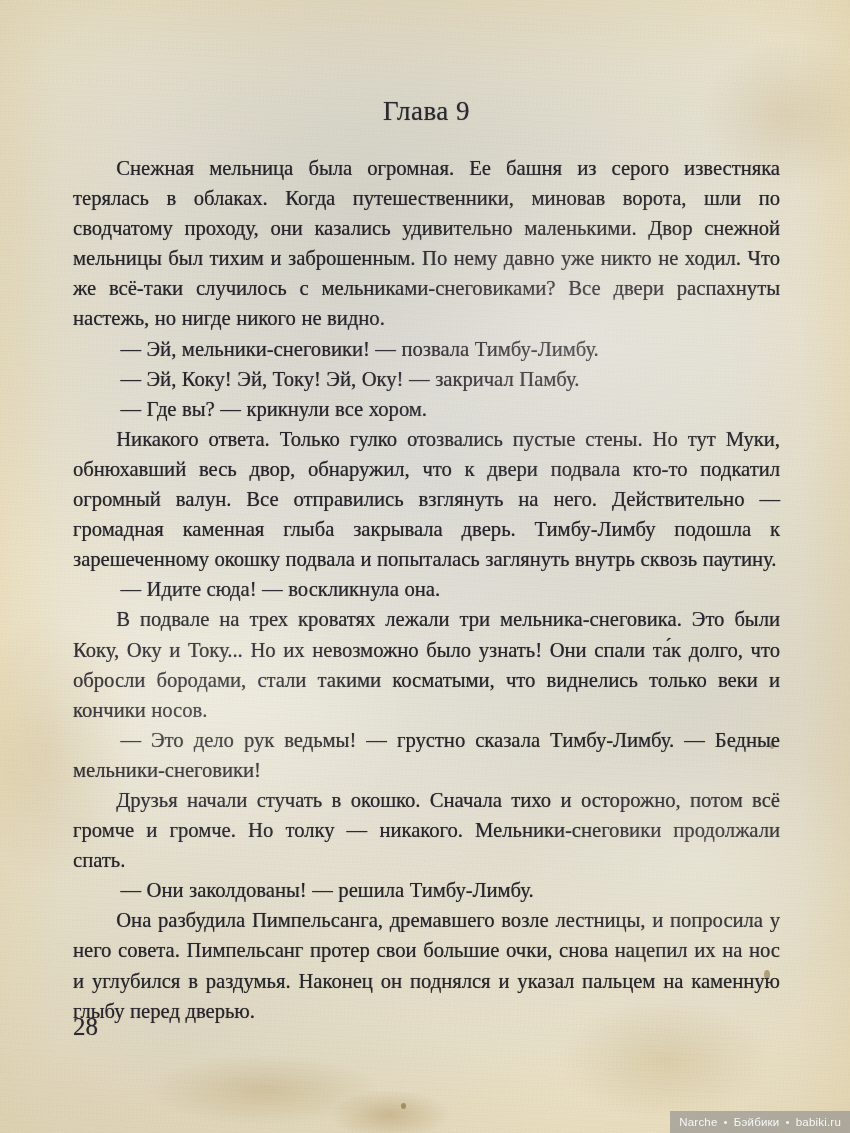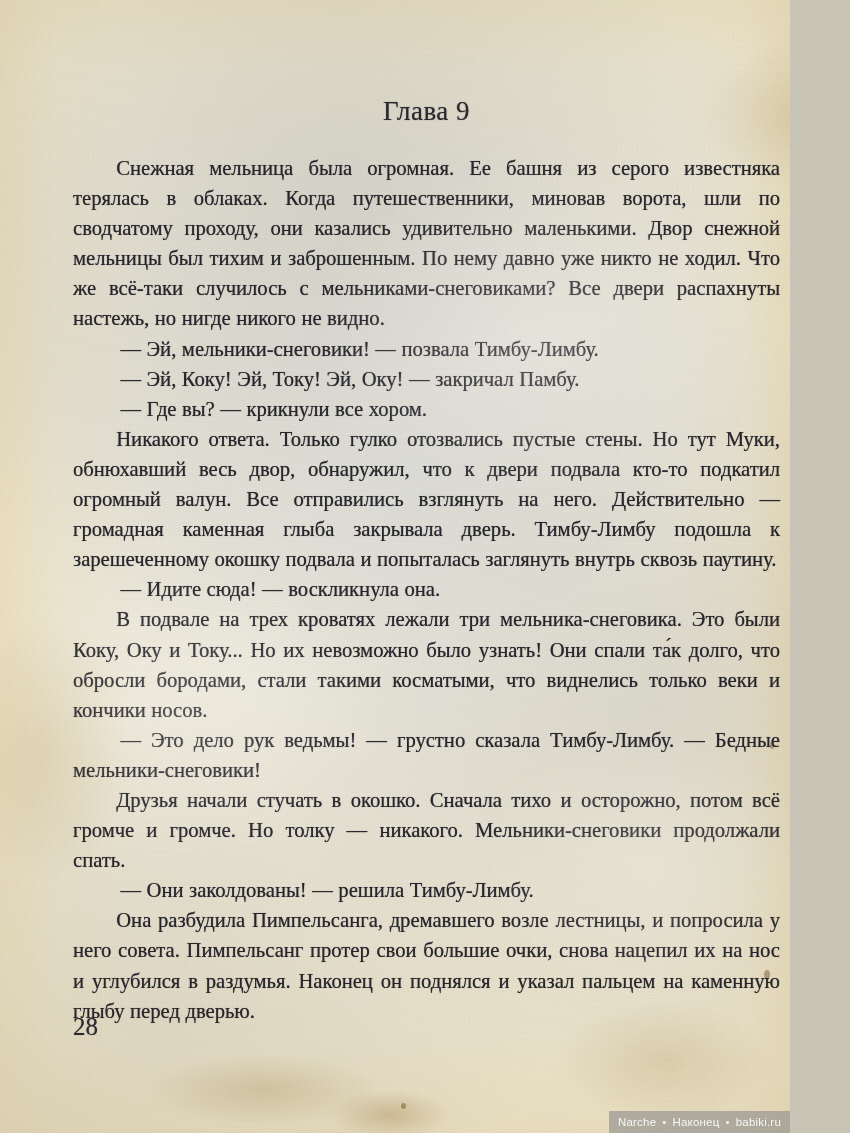--- a/index.html
+++ b/index.html
@@ -3,21 +3,21 @@
 <meta charset="utf-8">
 <title>Глава 9</title>
 <style>
   html, body {
     margin: 0;
     padding: 0;
     background: #c9c5b6;
   }
   #page {
     position: relative;
-    width: 790px;
+    width: 850px;
     height: 1133px;
     overflow: hidden;
     background: #efe9d5;
     font-family: "Liberation Serif", "DejaVu Serif", serif;
     color: #25242a;
     -webkit-font-smoothing: antialiased;
   }
 
   
   .paper-base {
@@ -206,18 +206,18 @@
   </div>
 
   <div class="page-number">28</div>
 
   <div class="ink-mottle"></div>
   <div class="vignette"></div>
 
   <div class="watermark">
     <span>Narche</span>
     <span class="sep">•</span>
-    <span>Наконец</span>
+    <span>Бэйбики</span>
     <span class="sep">•</span>
     <span>babiki.ru</span>
   </div>
 
 </div>
 
 </body></html>

